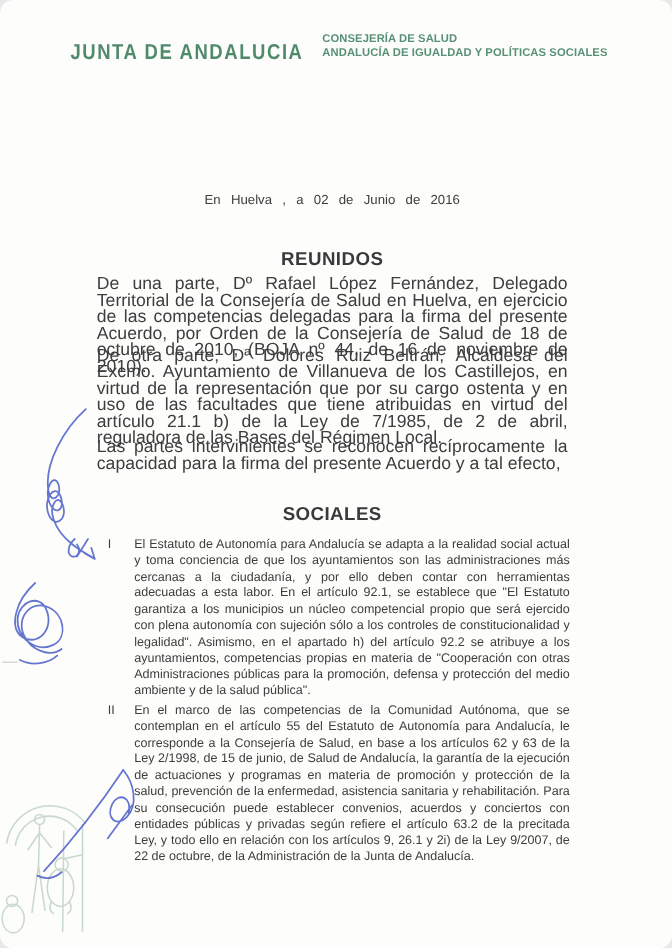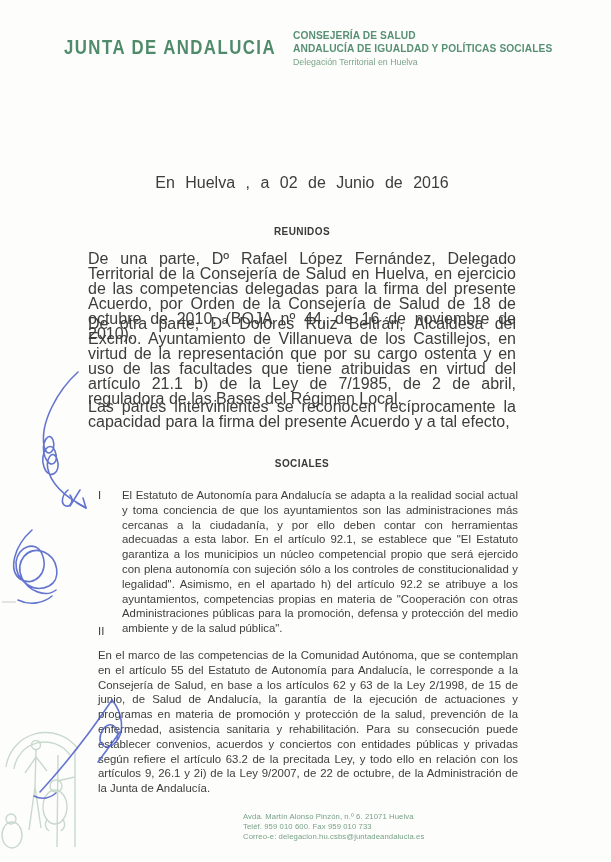--- a/index.html
+++ b/index.html
@@ -4,20 +4,21 @@
 <style>
   html,body { margin:0; padding:0; background:#e8e8e8; }
   .page {
     position:relative;
     width:611px; height:862px;
     margin:0 auto;
     background:#fdfdfc;
     font-family:"Liberation Sans", sans-serif;
     color:#3d3d3d;
     overflow:hidden;
+    border-radius:12px;
   }
 
   
   .logo {
     position:absolute; left:64px; top:36px;
     font-size:17.5px; font-weight:bold;
     letter-spacing:1.5px;
     color:#4f8a6b;
     transform:scaleY(1.12) scaleX(.96);
     transform-origin:left top;
@@ -31,46 +32,46 @@
   .org-sub  { font-size:8.8px; font-weight:normal; color:#7ba489; margin-top:1px; }
 
   
   .doc-title {
     position:absolute; left:88px; top:106px; width:428px;
     font-size:12px; font-weight:bold; line-height:16px;
     text-align:justify; color:#3a3a3a;
   }
   .dateline {
     position:absolute; left:88px; top:174px; width:428px;
-    font-size:16px; text-align:center; word-spacing:6px;
+    font-size:12px; text-align:center; word-spacing:6px;
   }
   .section-heading {
     position:absolute; left:88px; width:428px;
-    font-size:10px; font-weight:bold; text-align:center;
+    font-size:17px; font-weight:bold; text-align:center;
     letter-spacing:.4px; color:#3a3a3a;
   }
   .h-reunidos { top:226px; }
   .h-exponen  { top:458px; }
 
   .para {
     position:absolute; left:88px; width:428px;
     font-size:16px; line-height:15px;
     text-align:justify; color:#3d3d3d;
   }
   .p1 { top:251px; }
   .p2 { top:316px; }
   .p3 { top:399px; }
 
   .item {
     position:absolute; left:98px; width:420px;
     display:flex;
     font-size:11.4px; line-height:14.8px; color:#3d3d3d;
   }
   .item-1 { top:488px; }
-  .item-2 { top:624px;flex-direction:column; }
+  .item-2 { top:639px; }
   .item-numeral { width:24px; flex:0 0 24px; }
   .item-text { flex:1; text-align:justify; }
 
   
   .footer {
     position:absolute; left:243px; top:812px;
     font-size:7.7px; line-height:9.8px;
     color:#78a287; letter-spacing:.1px;
   }
 
@@ -81,21 +82,20 @@
 </style>
 </head>
 <body>
 
 <div class="page">
 
   <div class="logo">JUNTA DE ANDALUCIA</div>
   <div class="org-block">
     <div class="org-line">CONSEJERÍA DE SALUD</div>
     <div class="org-line">ANDALUCÍA DE IGUALDAD Y POLÍTICAS SOCIALES</div>
-    <div class="org-sub">Delegación Territorial en Huelva</div>
   </div>
 
   <div class="dateline">En Huelva , a 02 de Junio de 2016</div>
 
   <div class="section-heading h-reunidos">REUNIDOS</div>
   <div class="para p1">De una parte, Dº Rafael López Fernández, Delegado Territorial de la Consejería de Salud en Huelva, en ejercicio de las competencias delegadas para la firma del presente Acuerdo, por Orden de la Consejería de Salud de 18 de octubre de 2010, (BOJA nº 44, de 16 de noviembre de 2010).</div>
   <div class="para p2">De otra parte, Dª Dolores Ruiz Beltrán, Alcaldesa del Excmo. Ayuntamiento de Villanueva de los Castillejos, en virtud de la representación que por su cargo ostenta y en uso de las facultades que tiene atribuidas en virtud del artículo 21.1 b) de la Ley de 7/1985, de 2 de abril, reguladora de las Bases del Régimen Local.</div>
   <div class="para p3">Las partes intervinientes se reconocen recíprocamente la capacidad para la firma del presente Acuerdo y a tal efecto,</div>
 
   <div class="section-heading h-exponen">SOCIALES</div>
@@ -103,25 +103,20 @@
   <div class="item item-1">
     <div class="item-numeral">I</div>
     <div class="item-text">El Estatuto de Autonomía para Andalucía se adapta a la realidad social actual y toma conciencia de que los ayuntamientos son las administraciones más cercanas a la ciudadanía, y por ello deben contar con herramientas adecuadas a esta labor. En el artículo 92.1, se establece que "El Estatuto garantiza a los municipios un núcleo competencial propio que será ejercido con plena autonomía con sujeción sólo a los controles de constitucionalidad y legalidad". Asimismo, en el apartado h) del artículo 92.2 se atribuye a los ayuntamientos, competencias propias en materia de "Cooperación con otras Administraciones públicas para la promoción, defensa y protección del medio ambiente y de la salud pública".</div>
   </div>
 
   <div class="item item-2">
     <div class="item-numeral">II</div>
     <div class="item-text">En el marco de las competencias de la Comunidad Autónoma, que se contemplan en el artículo 55 del Estatuto de Autonomía para Andalucía, le corresponde a la Consejería de Salud, en base a los artículos 62 y 63 de la Ley 2/1998, de 15 de junio, de Salud de Andalucía, la garantía de la ejecución de actuaciones y programas en materia de promoción y protección de la salud, prevención de la enfermedad, asistencia sanitaria y rehabilitación. Para su consecución puede establecer convenios, acuerdos y conciertos con entidades públicas y privadas según refiere el artículo 63.2 de la precitada Ley, y todo ello en relación con los artículos 9, 26.1 y 2i) de la Ley 9/2007, de 22 de octubre, de la Administración de la Junta de Andalucía.</div>
   </div>
 
-  <div class="footer">
-    <div>Avda. Martín Alonso Pinzón, n.º 6. 21071 Huelva</div>
-    <div>Teléf. 959 010 600. Fax 959 010 733</div>
-    <div>Correo-e: delegacion.hu.csbs@juntadeandalucia.es</div>
-  </div>
 
   <svg class="watermark" width="90" height="170" viewBox="0 0 90 170">
     <g stroke="#c6d7ca" stroke-width="1.4" fill="none" opacity="0.95">
       <path d="M6,82 A40,40 0 0 1 78,64"></path>
       <path d="M14,84 A31,31 0 0 1 70,70"></path>
       <path d="M58,70 L57,162 M75,64 L75,162 M57,96 L75,92"></path>
       <circle cx="36" cy="60" r="4.5"></circle>
       <path d="M36,65 L35,102 M36,72 L25,88 M36,72 L47,86 M35,102 L29,145 M35,102 L41,143"></path>
       <ellipse cx="55" cy="122" rx="12" ry="17"></ellipse>
       <circle cx="56" cy="101" r="6"></circle>

